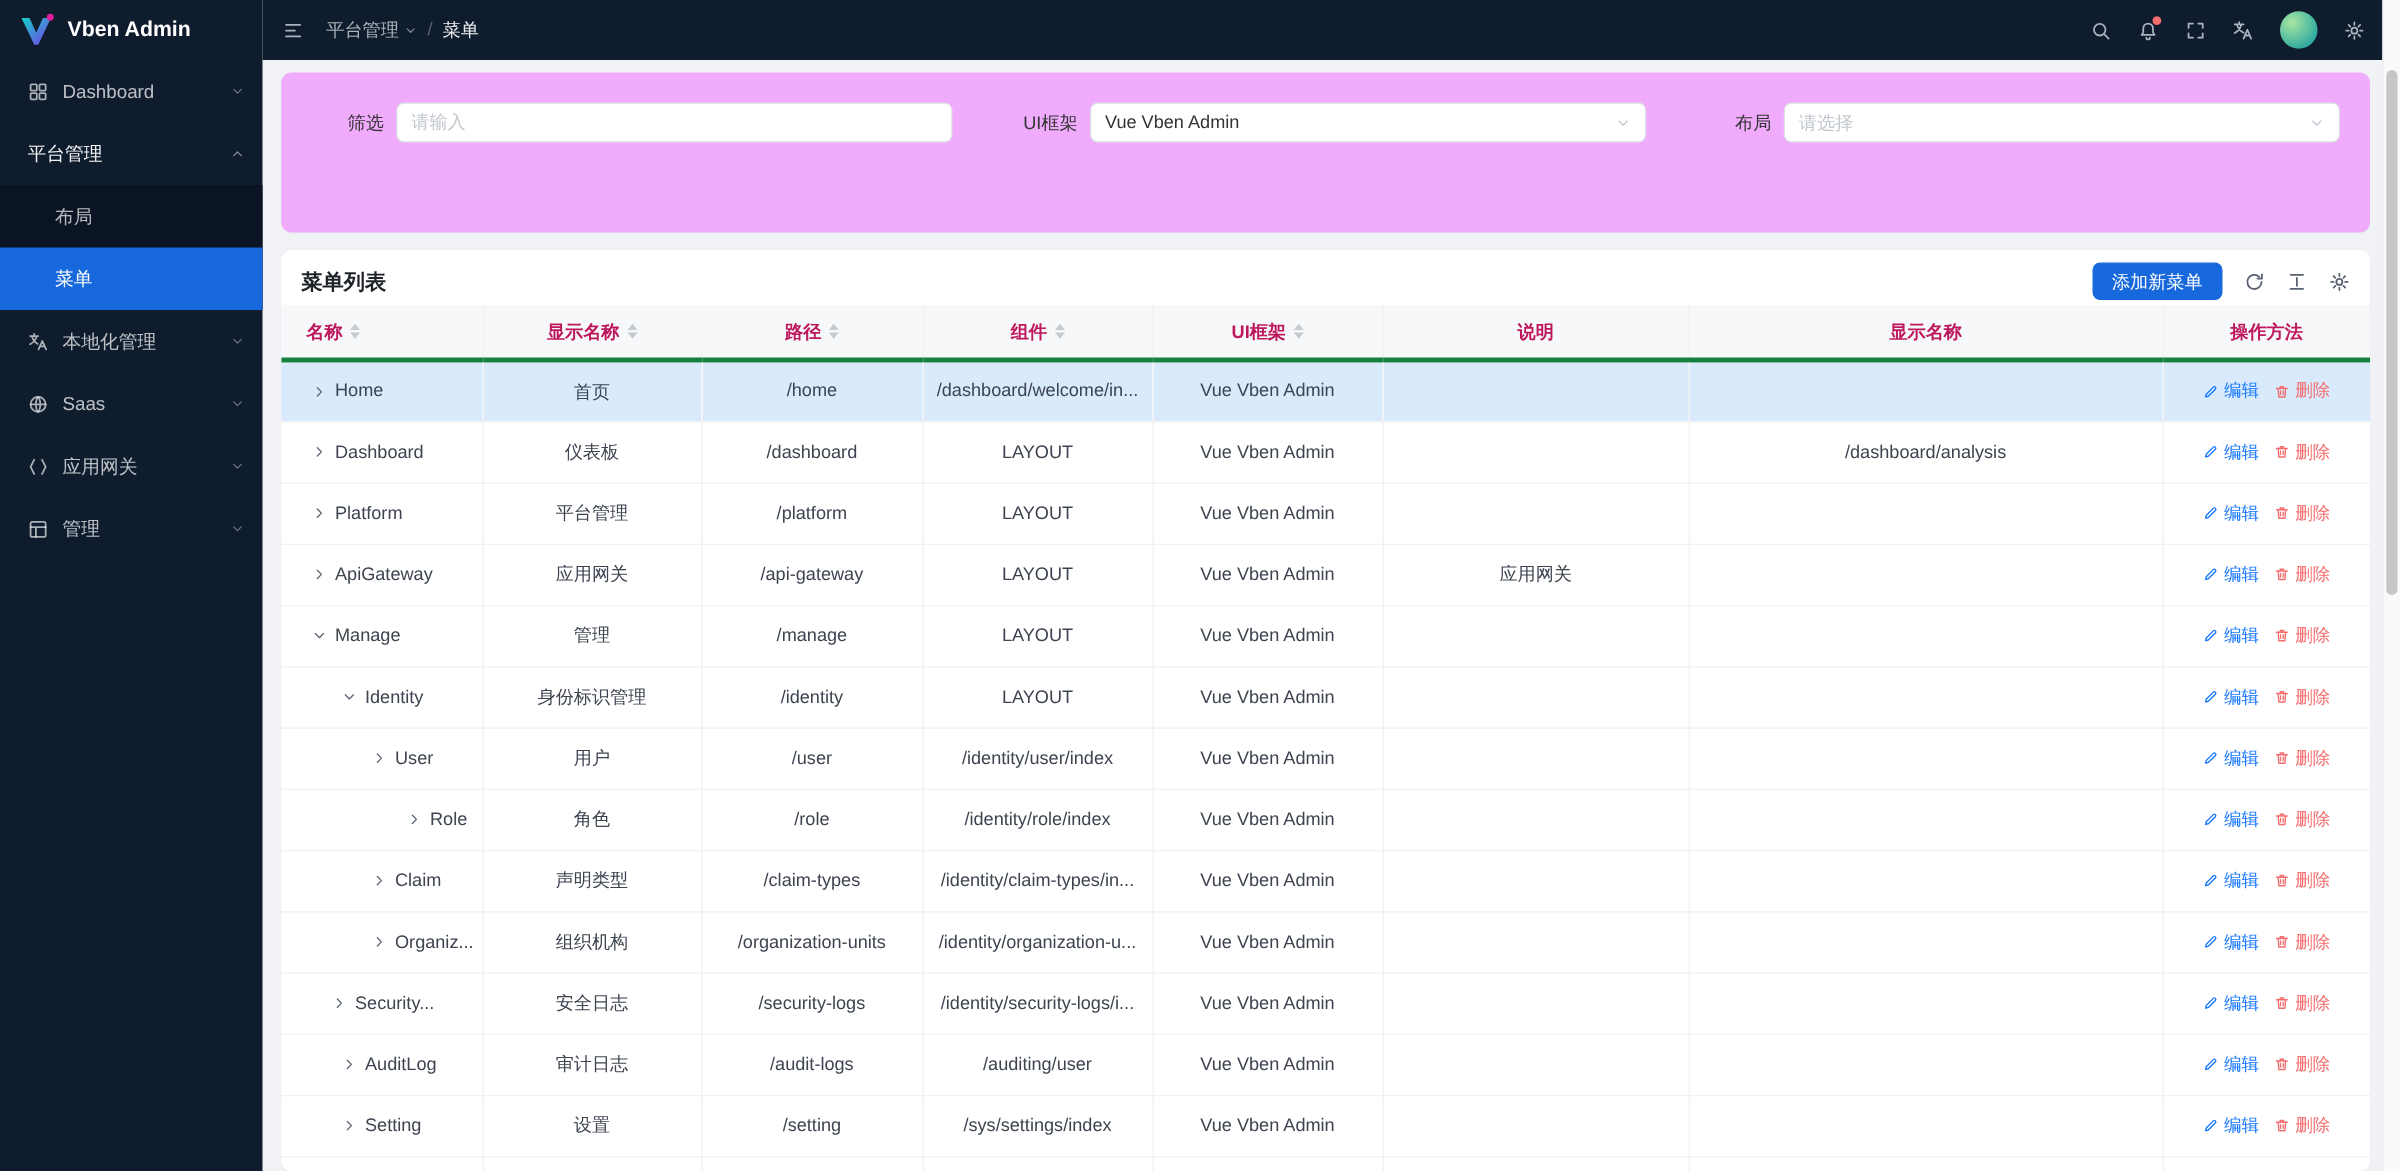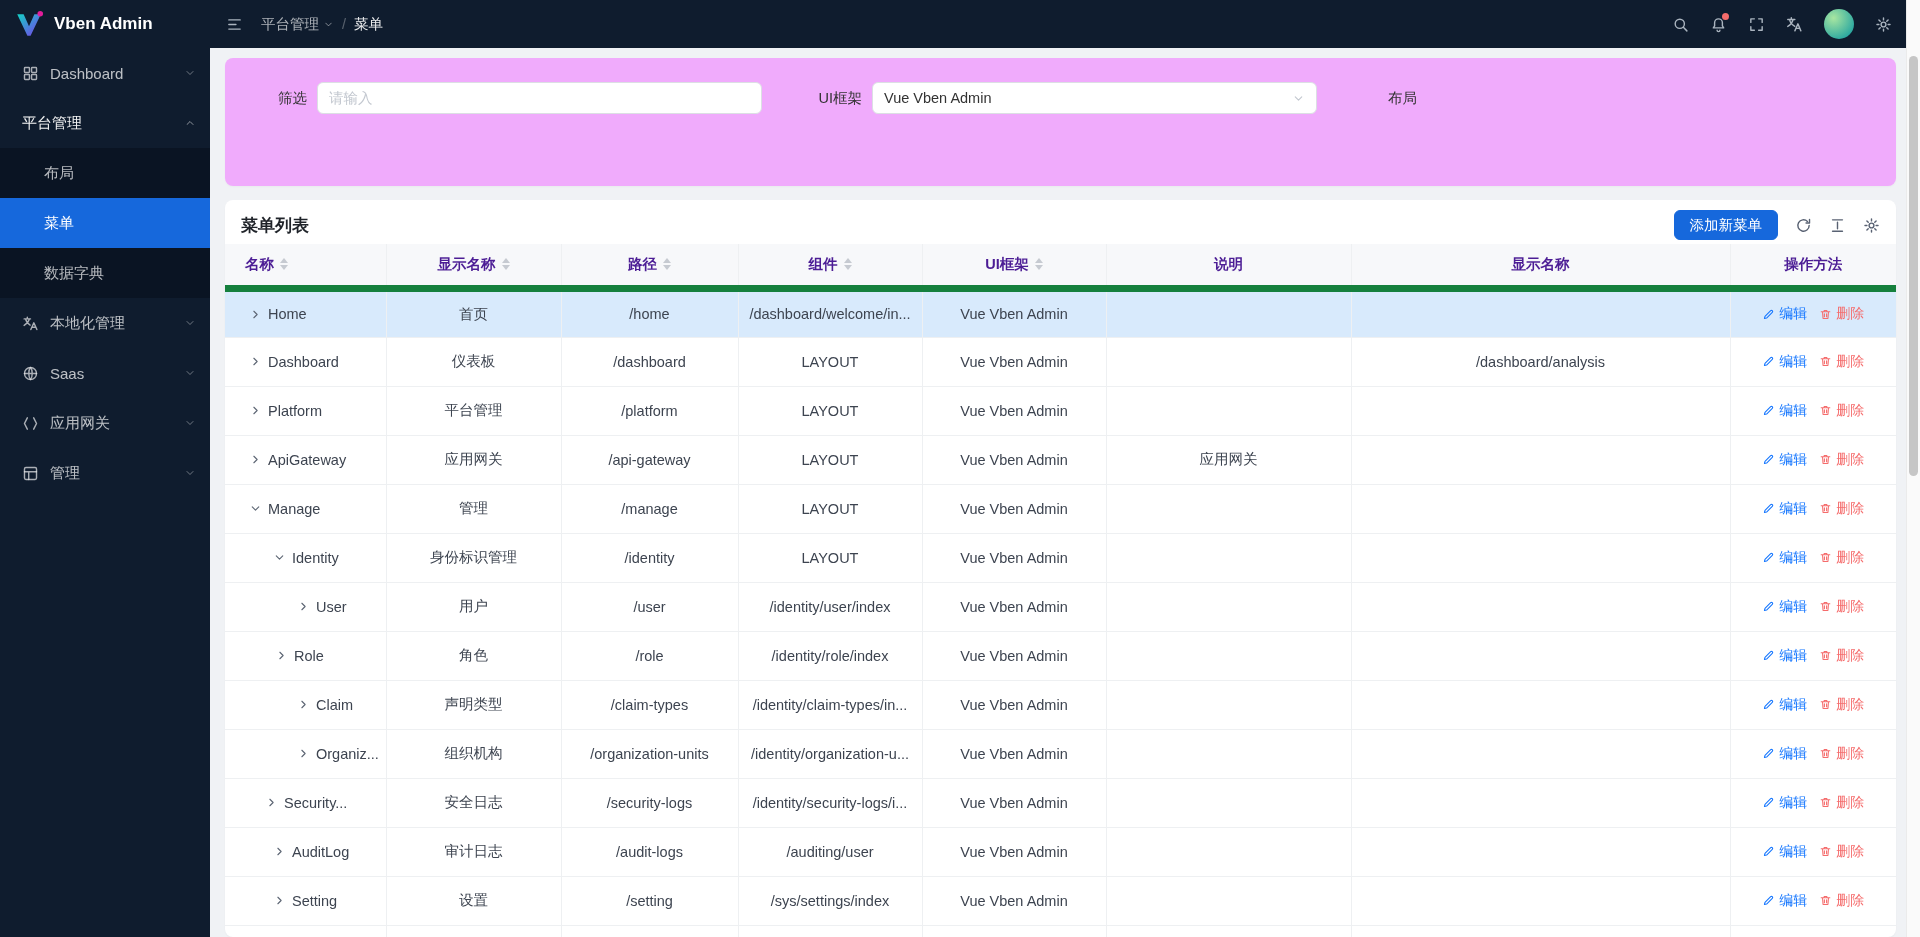--- a/index.html
+++ b/index.html
@@ -56,21 +56,21 @@
 
   .table-card{margin-top:14px;background:#fff;border-radius:8px;height:737px;overflow:hidden;box-shadow:0 1px 2px rgba(0,0,0,.03);}
   .card-head{height:44px;display:flex;align-items:center;justify-content:space-between;padding:6px 16px 0;}
   .card-title{font-size:17px;font-weight:600;color:#1f2329;}
   .card-actions{display:flex;align-items:center;gap:17px;}
   .ticon{width:17px;height:17px;color:#596273;cursor:pointer;flex:none;}
 
   table{border-collapse:collapse;table-layout:fixed;width:100%;}
   th,td{border-right:1px solid #eef0f2;overflow:hidden;white-space:nowrap;text-overflow:ellipsis;}
   th:last-child,td:last-child{border-right:none;}
-  thead th{height:44px;background:#f7f8fa;border-bottom:7px solid #15803d;font-size:14.5px;font-weight:600;color:#4c1d95;}
+  thead th{height:44px;background:#f7f8fa;border-bottom:4px solid #15803d;font-size:14.5px;font-weight:600;color:#be185d;}
   .col-name{width:161px;}.col-display_name{width:175px;}.col-path{width:177px;}.col-component{width:184px;}
   .col-framework{width:184px;}.col-description{width:245px;}.col-redirect{width:379px;}.col-actions{width:166px;}
   .th-wrap{display:flex;align-items:center;justify-content:center;gap:6px;}
   th.col-name .th-wrap{justify-content:flex-start;padding-left:20px;}
   .sorters{display:inline-flex;flex-direction:column;gap:2px;cursor:pointer;}
   .caret{width:0;height:0;border-left:4px solid transparent;border-right:4px solid transparent;display:block;}
   .caret.up{border-bottom:5px solid #c6cad1;}
   .caret.down{border-top:5px solid #c6cad1;}
   tbody td{height:49px;border-bottom:1px solid #eef0f2;font-size:14.5px;color:#3d4450;text-align:center;padding:0 8px;}
   tbody tr.highlighted td{background:var(--row-highlight,#d8eafc);}
@@ -130,21 +130,20 @@
           <span class="nlabel">平台管理</span>
           <span class="nchev">
             <svg viewBox="0 0 24 24" fill="none" stroke="currentColor" stroke-width="2" stroke-linecap="round" stroke-linejoin="round">
               <path d="M6 15l6-6 6 6"></path>
             </svg>
           </span>
         </div>
         <div class="submenu">
           <div class="subitem">布局</div>
           <div class="subitem active">菜单</div>
-          <div class="subitem">数据字典</div>
         </div>
         <div class="nav-item">
           <span class="nicon">
             <svg viewBox="0 0 24 24" fill="none" stroke="currentColor" stroke-width="2" stroke-linecap="round" stroke-linejoin="round">
               <path d="M3 5.5h9M7.5 3v2.5M5 5.5c.8 3.6 3.2 6.8 6.5 8.8M10.5 5.5C9.5 9 6.8 12.6 3 14.8"></path>
               <path d="M12.5 20.5l4.2-9.5 4.3 9.5M14 17.2h5.5"></path>
             </svg>
           </span>
           <span class="nlabel">本地化管理</span>
           <span class="nchev">
@@ -276,20 +275,28 @@
             <span class="value">Vue Vben Admin</span>
             <span class="selchev">
                 <svg viewBox="0 0 24 24" fill="none" stroke="currentColor" stroke-width="2" stroke-linecap="round" stroke-linejoin="round">
                   <path d="M6 9l6 6 6-6"></path>
                 </svg>
               </span>
           </div>
         </div>
         <div class="field">
           <label class="flabel">布局</label>
+          <div class="control">
+            <span class="placeholder">请选择</span>
+            <span class="selchev">
+                <svg viewBox="0 0 24 24" fill="none" stroke="currentColor" stroke-width="2" stroke-linecap="round" stroke-linejoin="round">
+                  <path d="M6 9l6 6 6-6"></path>
+                </svg>
+              </span>
+          </div>
         </div>
       </div>
     </section>
 
     <section class="table-card">
       <div class="card-head">
         <h2 class="card-title">菜单列表</h2>
         <div class="card-actions" id="table-icons">
           <button class="btn primary">添加新菜单</button>
         <span class="ticon">
@@ -638,21 +645,21 @@
                         <path d="M4 7h16M9.5 7V4.5h5V7M6.5 7l1 12.5h9l1-12.5M10 10.5v5.5M14 10.5v5.5"></path>
                       </svg>
                     </span>
                     <span>删除</span>
                   </a>
                 </div>
               </td>
             </tr>
             <tr class="trow">
               <td class="cell-name">
-                <div class="name-wrap" style="padding-left: 50px;">
+                <div class="name-wrap" style="padding-left: 100px;">
                   <span class="rowchev">
                     <svg viewBox="0 0 24 24" fill="none" stroke="currentColor" stroke-width="2" stroke-linecap="round" stroke-linejoin="round">
                       <path d="M9 6l6 6-6 6"></path>
                     </svg>
                   </span>
                   <span>Role</span>
                 </div>
               </td>
               <td>角色</td>
               <td>/role</td>

